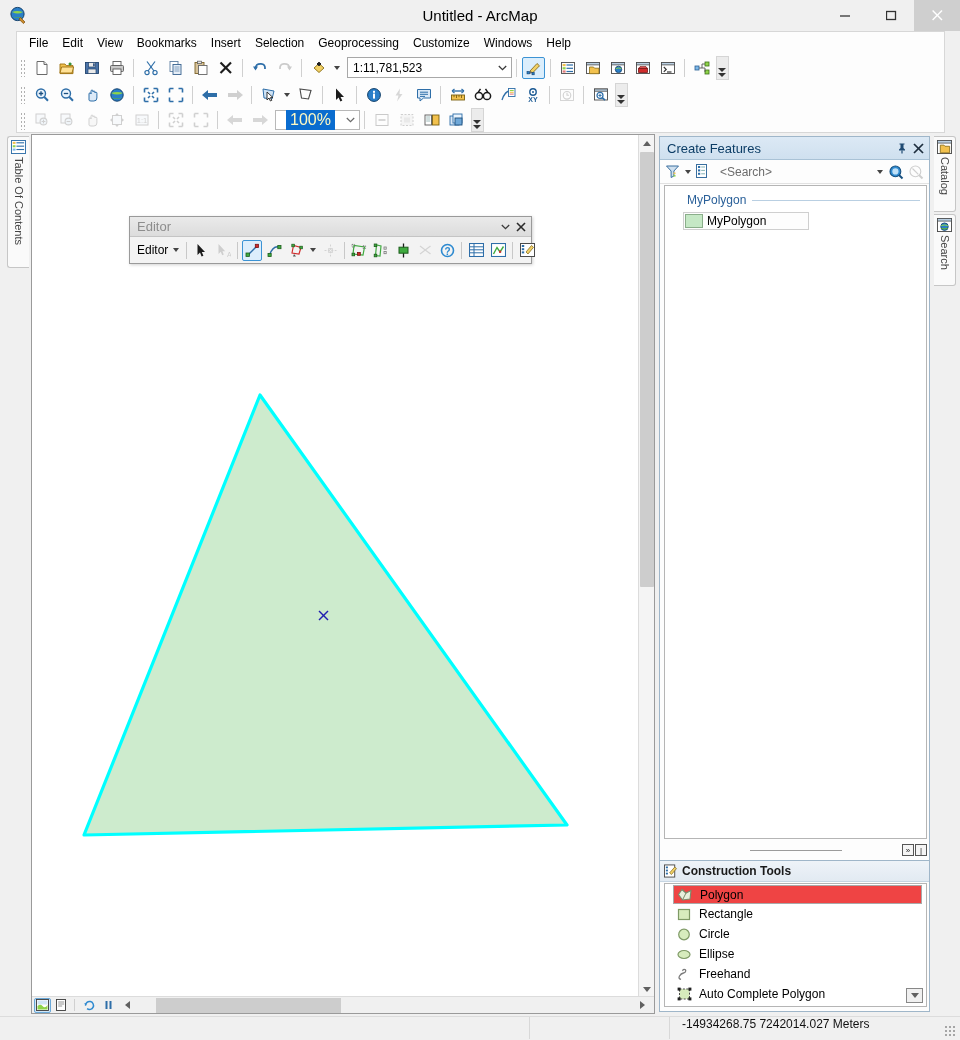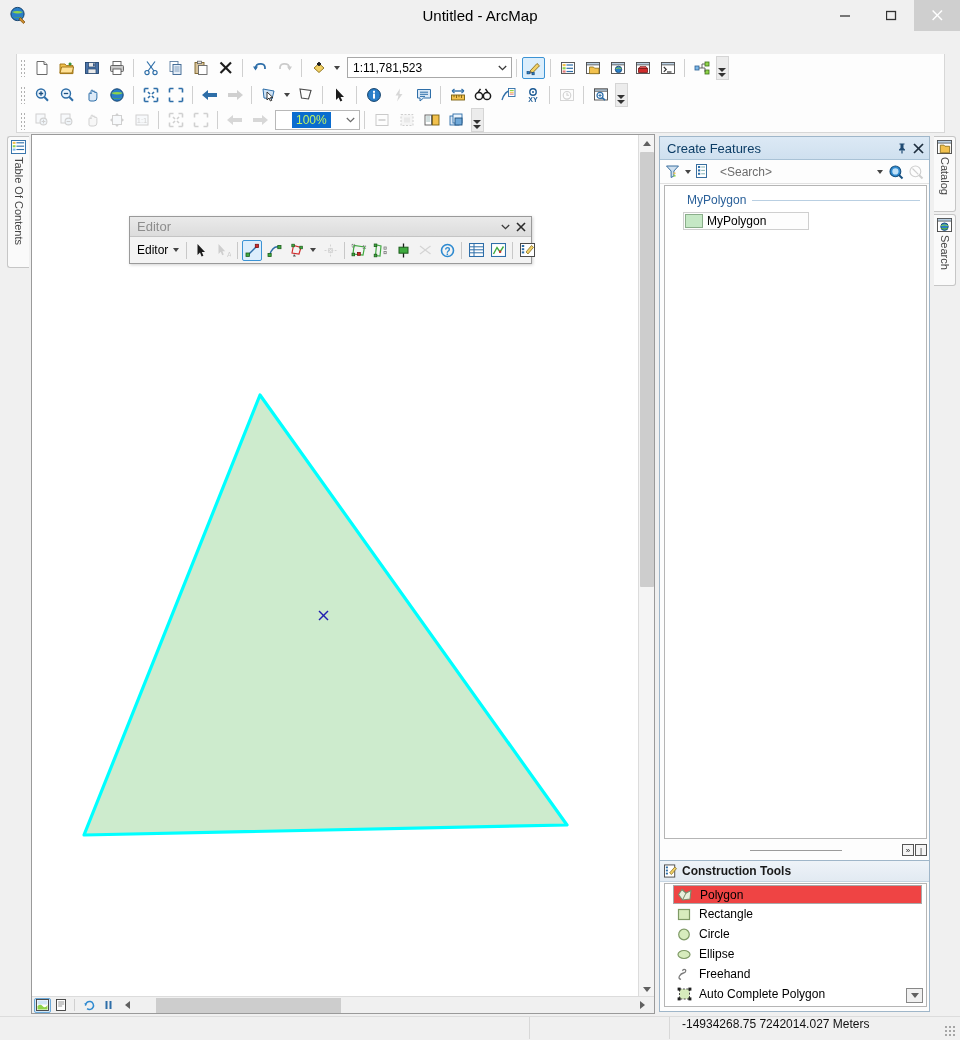--- a/index.html
+++ b/index.html
@@ -88,21 +88,21 @@
     width: 165px; height: 21px; background: #fff; border: 1px solid #a8a8a8;
     display: flex; align-items: center; margin-left: 4px; flex: none;
   }
   .scalebox .val { flex: 1; padding-left: 5px; font-size: 12px; color: #000; }
   .scalebox .dd { width: 17px; height: 19px; display:flex; align-items:center; justify-content:center; }
 
   .zoombox {
     width: 85px; height: 20px; background: #fff; border: 1px solid #b8b8b8;
     display: flex; align-items: center; margin-left: 3px; flex: none;
   }
-  .zoombox .zval { padding: 1px 4px; font-size: 12px; background: #0a6ccf; color: #bef264; margin-left: 16px;}
+  .zoombox .zval { padding: 1px 4px; font-size: 16px; background: #0a6ccf; color: #fef9c3; margin-left: 10px;}
   .zoombox .dd { width: 17px; height: 18px; margin-left:auto; display:flex; align-items:center; justify-content:center; }
 
   .overflow-btn {
     width: 13px; height: 24px; display: flex; align-items: flex-end; justify-content: center;
     background: #ececec; border: 1px solid #d5d5d5; margin-left: 2px; flex:none;
     padding-bottom: 2px;
   }
   .ovf-glyph { width:9px; height:9px; position: relative; }
   .ovf-glyph:before, .ovf-glyph:after {
     content:''; position:absolute; left:0; width:0; height:0;
@@ -320,20 +320,32 @@
       </div>
       <div class="winbtn close">
         <svg width="11" height="11">
             <line x1="0.6" y1="0.6" x2="10" y2="10" stroke="#fff" stroke-width="1.4"></line>
             <line x1="10" y1="0.6" x2="0.6" y2="10" stroke="#fff" stroke-width="1.4"></line>
           </svg>
       </div>
     </div>
   </div>
 
+  <div class="menubar">
+    <div class="menu-item">File</div>
+    <div class="menu-item">Edit</div>
+    <div class="menu-item">View</div>
+    <div class="menu-item">Bookmarks</div>
+    <div class="menu-item">Insert</div>
+    <div class="menu-item">Selection</div>
+    <div class="menu-item">Geoprocessing</div>
+    <div class="menu-item">Customize</div>
+    <div class="menu-item">Windows</div>
+    <div class="menu-item">Help</div>
+  </div>
 
   <div class="toolbar tb1">
     <div class="grip"></div>
 
     <div class="tbtn">
       <svg width="16" height="16" viewBox="0 0 16 16">
         <path d="M3 1.5h7l3 3v10H3z" fill="#fff" stroke="#6a6a6a" stroke-width="1"></path>
         <path d="M10 1.5v3h3" fill="#e8e8e8" stroke="#6a6a6a" stroke-width="1"></path>
       </svg>
     </div>

